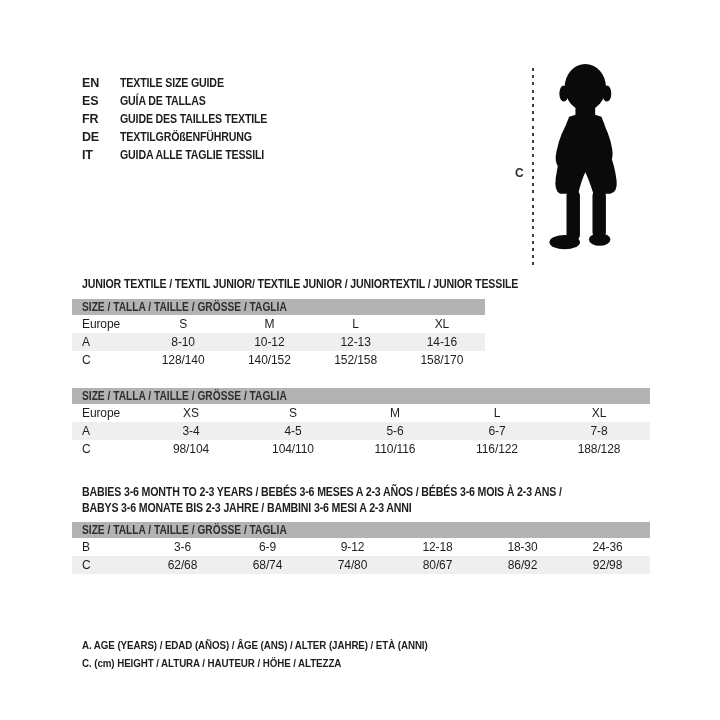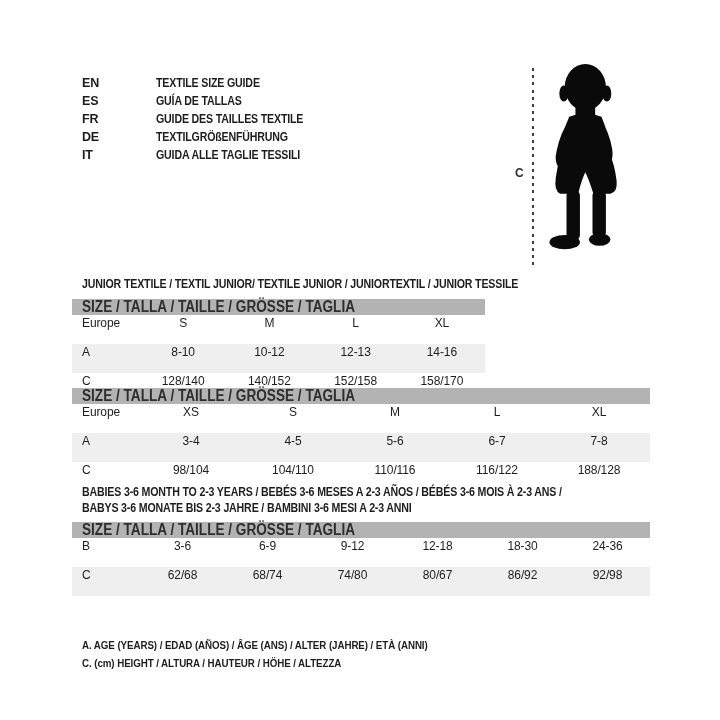--- a/index.html
+++ b/index.html
@@ -6,38 +6,38 @@
   body{
     width:720px;height:720px;background:#ffffff;position:relative;overflow:hidden;
     font-family:"Liberation Sans","DejaVu Sans",sans-serif;color:#1d1d1d;
     -webkit-font-smoothing:antialiased;
   }
   .abs{position:absolute;}
   .cond{display:inline-block;transform:scaleX(.85);transform-origin:0 50%;white-space:nowrap;}
 
   
   .lang-block{left:82px;top:74px;}
-  .lang-row{display:flex;height:18px;line-height:18px;gap:36px;}
+  .lang-row{display:flex;height:18px;line-height:18px;}
   .lang-code{width:38px;font-weight:700;font-size:12.5px;letter-spacing:-.2px;}
   .lang-label{font-weight:700;font-size:12.5px;letter-spacing:-.2px;}
 
   
   .c-label{left:515px;top:166px;font-weight:700;font-size:12px;color:#2d2d2d;}
   .meas-line{
     left:532px;top:68px;width:2px;height:200px;
     background:repeating-linear-gradient(to bottom,#3f3f3f 0 3px,transparent 3px 7.2px);
   }
   .baby-svg{left:542px;top:63px;}
 
   
   .section{left:72px;}
   .tbl-title{margin-left:10px;height:16px;line-height:16px;font-weight:700;font-size:12.5px;letter-spacing:-.2px;}
   .tbl{margin-top:7px;}
-  .tbl-header{height:16px;line-height:16px;background:#b3b3b3;padding-left:10px;font-weight:700;font-size:16px;color:#2e2e2e;}
-  .trow{display:flex;height:29px;line-height:17px;font-size:12px;}
+  .tbl-header{height:16px;line-height:16px;background:#b3b3b3;padding-left:10px;font-weight:700;font-size:12px;color:#2e2e2e;}
+  .trow{display:flex;height:18px;line-height:17px;font-size:12px;align-items:flex-end;}
   .trow.shaded{background:#efefef;}
   .cell{flex:1;text-align:center;letter-spacing:-.1px;}
   .cell.lbl{flex:0 0 58px;text-align:left;padding-left:10px;}
   .sub{font-size:8px;vertical-align:-2px;font-weight:700;}
 
   
   .legend{left:82px;top:600px;margin-top:36px;}
   .legend-line{height:18px;line-height:18px;font-weight:700;font-size:11.5px;letter-spacing:-.1px;}
 </style>
 </head>

